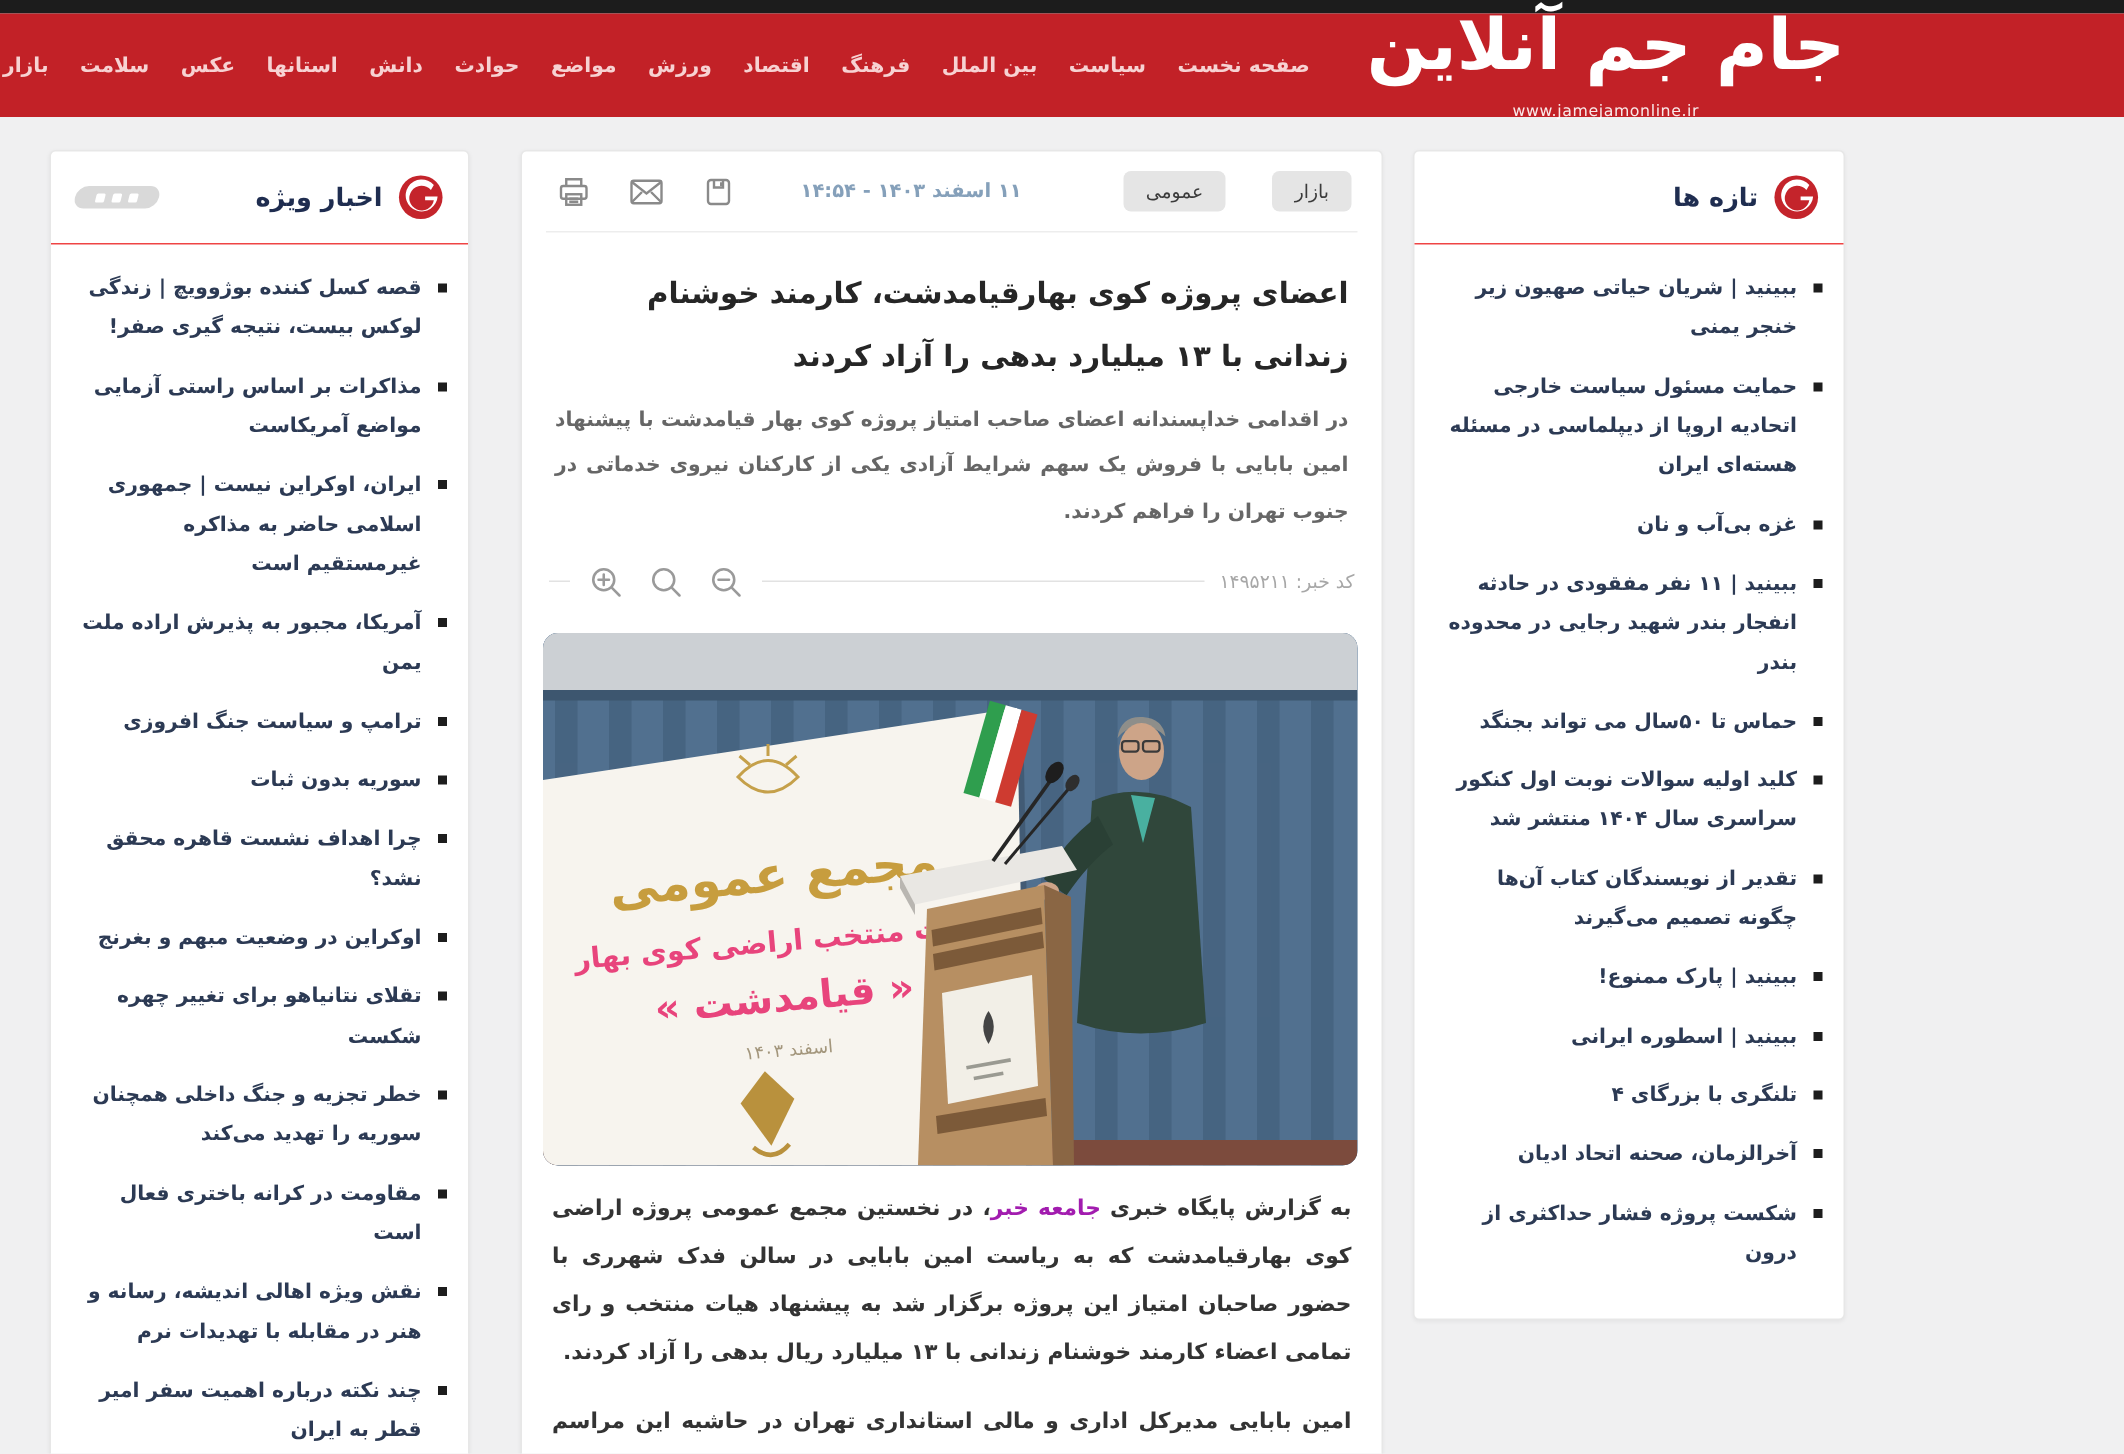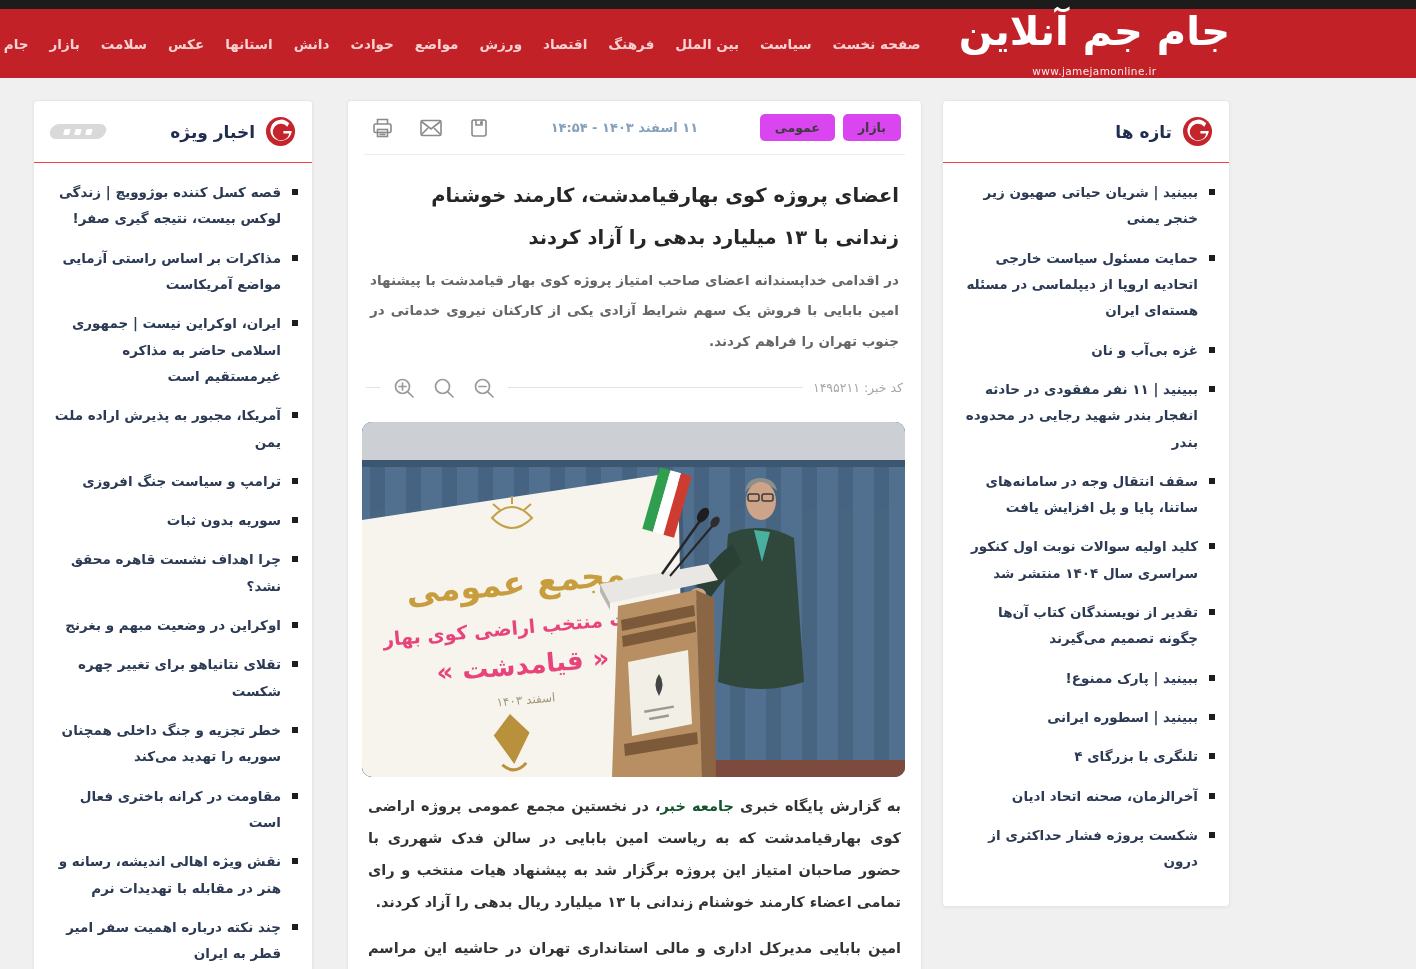--- a/index.html
+++ b/index.html
@@ -10,21 +10,21 @@
     direction: rtl;
   }
   
   .os-strip { height: 9px; background: #1c1c1c; }
   .topbar {
     height: 69px; background: #c22127;
     display: flex; align-items: center;
     padding: 0 186px 0 30px;
   }
   .logo { display: flex; flex-direction: column; color: #fff; line-height: 1; margin-left: 38px; }
-  .logo-text { font-size: 40px; font-weight: 900; letter-spacing: -1px; white-space: nowrap; }
+  .logo-text { font-size: 47px; font-weight: 900; letter-spacing: -1px; white-space: nowrap; }
   .logo-url { direction: ltr; text-align: center; font-size: 10.5px; opacity: .9; margin-top: 15px; letter-spacing: .4px; }
   nav.main-nav { display: flex; align-items: center; gap: 21px; flex: 1; }
   .nav-item { color: #f7d2d2; font-size: 13.5px; font-weight: 700; text-decoration: none; white-space: nowrap; cursor: pointer; }
 
   
   .content {
     display: flex; align-items: flex-start;
     padding: 22px 186px 0 30px;
   }
   .card {
@@ -60,22 +60,22 @@
   }
 
   
   .article { padding: 0 16px 14px 16px; }
   .article-head {
     display: flex; align-items: center; justify-content: space-between;
     padding: 13px 4px 13px 8px; border-bottom: 1px solid #ededed;
   }
   .tags { display: flex; gap: 8px; }
   .tag {
-    background: #d946ef; color: #3b3b3b; font-size: 12.5px; font-weight: 700;
-    padding: 6px 15px; border-radius: 5px; cursor: pointer; white-space: nowrap;
+    background: #e5e5e5; color: #3b3b3b; font-size: 12.5px; font-weight: 400;
+    padding: 6px 15px; border-radius: 5px; cursor: pointer; white-space: nowrap; margin-left: 23px;
   }
   .article-date { color: #85a0ba; font-size: 13px; font-weight: 600; }
   .share-icons { display: flex; gap: 27px; align-items: center; }
   .share-icons svg { display: block; cursor: pointer; }
 
   h1.article-title {
     margin: 20px 6px 6px 6px; font-size: 19.5px; font-weight: 800;
     color: #262626; line-height: 2.15; text-align: right;
   }
   .article-lead {
@@ -90,21 +90,21 @@
   .zoom-icons svg { display: block; cursor: pointer; }
 
   figure.article-figure {
     width: 543px; height: 355px; margin: 0 auto; border-radius: 10px;
     overflow: hidden; background: #51708f;
   }
   .article-body {
     margin: 14px 4px 0 4px; font-size: 14.5px; font-weight: 600;
     color: #333; line-height: 2.2; text-align: justify;
   }
-  .article-body b { font-weight: 900; color: #14532d; }
+  .article-body b { font-weight: 900; color: #a21caf; }
 </style>
 </head>
 <body>
 
 <div class="os-strip"></div>
 
 <header class="topbar">
   <div class="logo">
     <div class="logo-text">جام جم آنلاین</div>
     <div class="logo-url">www.jamejamonline.ir</div>
@@ -138,21 +138,21 @@
         <path d="M23 11 a8.5 8.5 0 1 0 2 7 l-6 0 0 -2.6 8.6 0 a11 11 0 1 1 -2.6 -7.8 z" fill="#fff"></path>
       </svg>
       <h2>تازه ها</h2>
     </div>
     <ul class="news-list">
 
     <li>ببینید | شریان حیاتی صهیون زیر خنجر یمنی</li>
         <li>حمایت مسئول سیاست خارجی اتحادیه اروپا از دیپلماسی در مسئله هسته‌ای ایران</li>
         <li>غزه بی‌آب و نان</li>
         <li>ببینید | ۱۱ نفر مفقودی در حادثه انفجار بندر شهید رجایی در محدوده بندر</li>
-        <li>سقف انتقال وجه در سامانه‌های ساتنا، پایا و پل افزایش یافت</li>
+        <li>حماس تا ۵۰سال می تواند بجنگد</li>
         <li>کلید اولیه سوالات نوبت اول کنکور سراسری سال ۱۴۰۴ منتشر شد</li>
         <li>تقدیر از نویسندگان کتاب آن‌ها چگونه تصمیم می‌گیرند</li>
         <li>ببینید | پارک ممنوع!</li>
         <li>ببینید | اسطوره ایرانی</li>
         <li>تلنگری با بزرگای ۴</li>
         <li>آخرالزمان، صحنه اتحاد ادیان</li>
         <li>شکست پروژه فشار حداکثری از درون</li>
       </ul>
   </aside>
 

